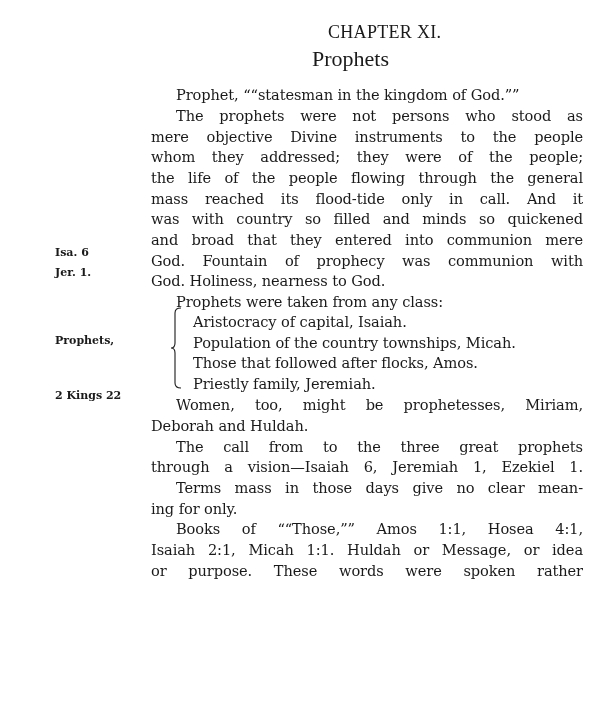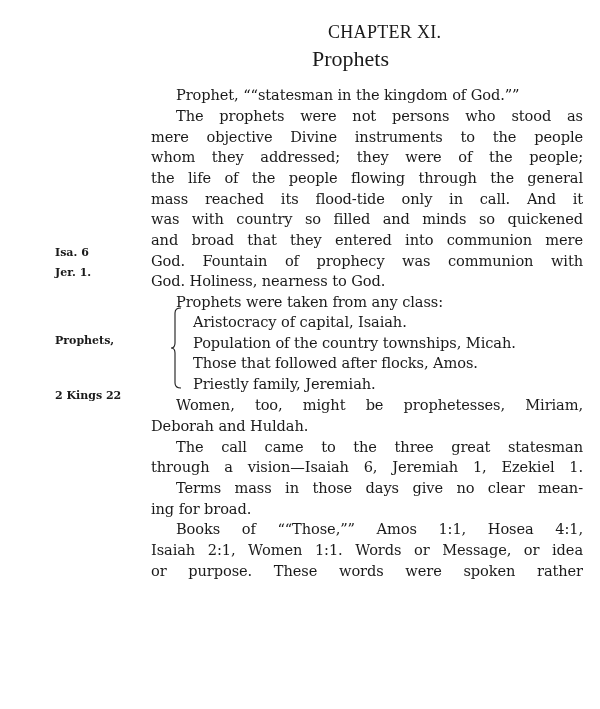--- a/index.html
+++ b/index.html
@@ -51,25 +51,25 @@
   <svg class="brace" viewBox="0 0 12 82" preserveAspectRatio="none">
     <path d="M10 1 Q4 1 4 6 L4 36 Q4 41 0 41 Q4 41 4 46 L4 76 Q4 81 10 81" fill="none" stroke="#1a1a1a" stroke-width="1.1"></path>
   </svg>
   <div class="line bullet" style="top:311px">Aristocracy of capital, Isaiah.</div>
   <div class="line bullet" style="top:332px">Population of the country townships, Micah.</div>
   <div class="line bullet" style="top:352px">Those that followed after flocks, Amos.</div>
   <div class="line bullet" style="top:373px">Priestly family, Jeremiah.</div>
 
   <div class="line indent" style="top:394px">Women, too, might be prophetesses, Miriam,</div>
   <div class="line last" style="top:415px">Deborah and Huldah.</div>
-  <div class="line indent" style="top:436px">The call came to the three great statesman</div>
+  <div class="line indent" style="top:436px">The call from to the three great prophets</div>
   <div class="line" style="top:456px">through a vision—Isaiah 6, Jeremiah 1, Ezekiel 1.</div>
   <div class="line indent" style="top:477px">Terms mass in those days give no clear mean-</div>
-  <div class="line last" style="top:498px">ing for broad.</div>
+  <div class="line last" style="top:498px">ing for only.</div>
   <div class="line indent" style="top:518px">Books of ““Those,”” Amos 1:1, Hosea 4:1,</div>
-  <div class="line" style="top:539px">Isaiah 2:1, Women 1:1.  Words or Message, or idea</div>
+  <div class="line" style="top:539px">Isaiah 2:1, Micah 1:1.  Huldah or Message, or idea</div>
   <div class="line" style="top:560px">or purpose.  These words were spoken rather</div>
 </div>
 
 <div class="margin" style="top:242px">Isa. 6</div>
 <div class="margin" style="top:262px">Jer. 1.</div>
 <div class="margin" style="top:330px">Prophets,</div>
 <div class="margin" style="top:385px">2 Kings 22</div>
 
 </body></html>

